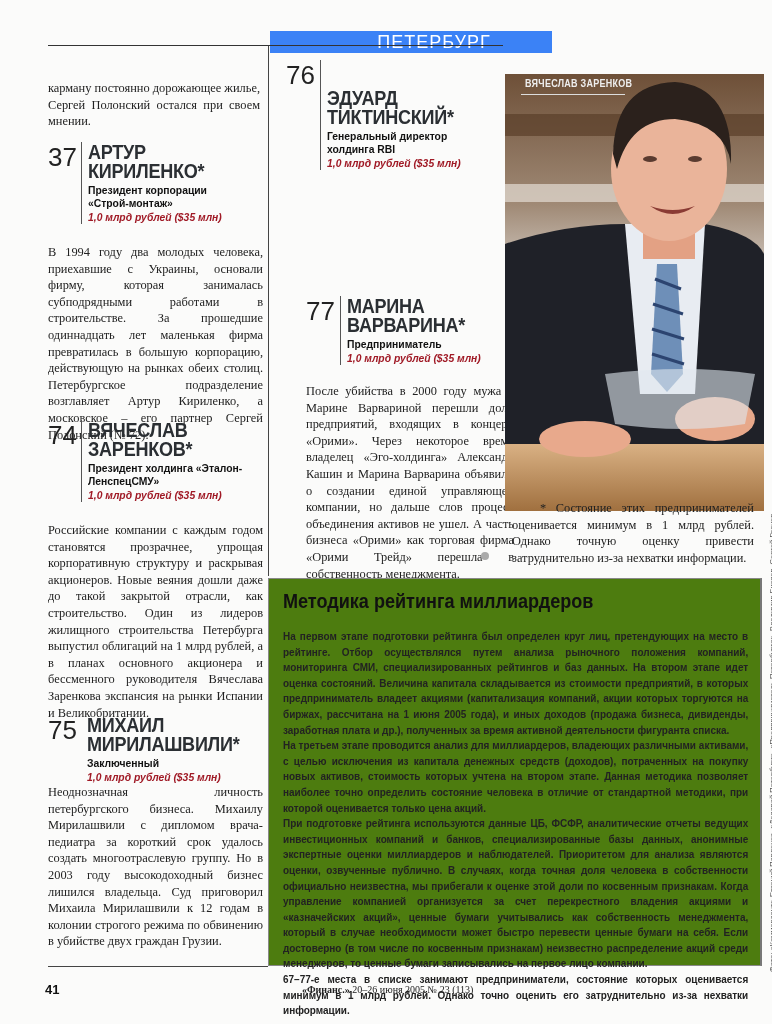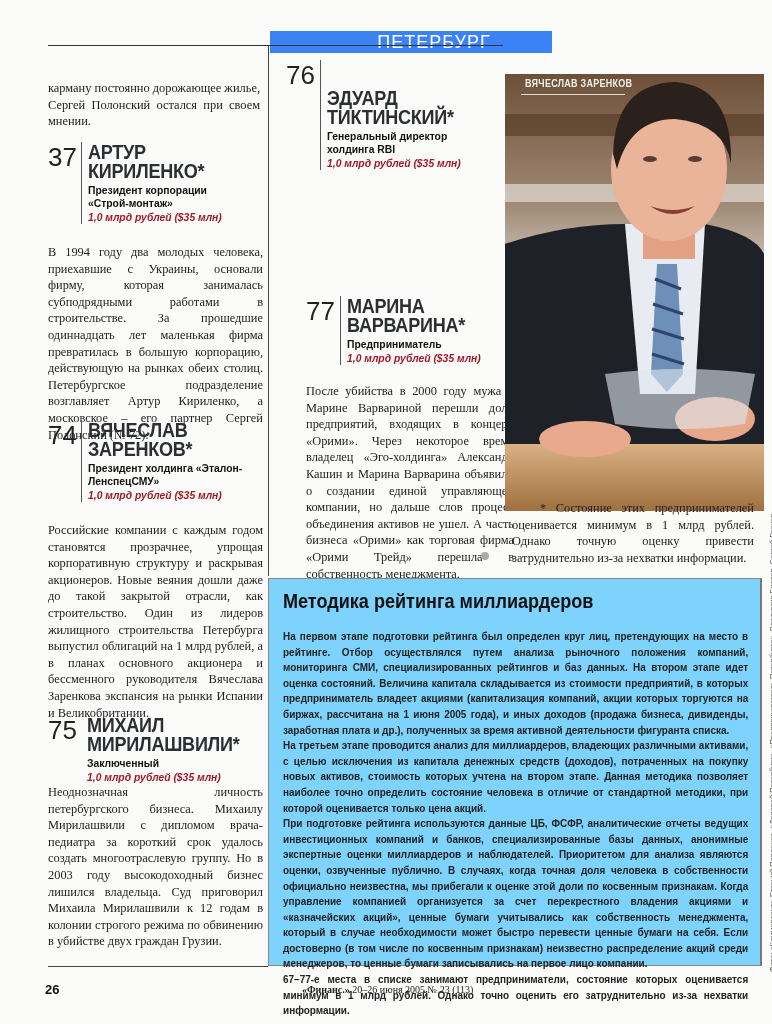--- a/index.html
+++ b/index.html
@@ -13,21 +13,21 @@
   .rank{font-family:"Liberation Sans",sans-serif;font-size:26px;line-height:26px;width:30px;color:#222;padding-top:2px;}
   .bar{width:1px;background:#555;margin:0 6px 0 4px;}
   .name{font-family:"Liberation Sans",sans-serif;font-weight:bold;font-size:21px;line-height:19px;color:#2b2f33;letter-spacing:-0.3px;transform:scaleX(0.86);transform-origin:left;white-space:nowrap;}
   .role{font-family:"Liberation Sans",sans-serif;font-weight:bold;font-size:11.5px;line-height:13px;color:#111;margin-top:4px;transform:scaleX(0.9);transform-origin:left;}
   .worth{font-family:"Liberation Sans",sans-serif;font-weight:bold;font-style:italic;font-size:11.5px;line-height:14px;color:#a01a26;transform:scaleX(0.9);transform-origin:left;white-space:nowrap;}
   .photo{position:absolute;left:505px;top:46px;width:259px;height:437px;overflow:hidden;background:#8a6a4a;margin-top:28px;}
   .photo-caption{position:absolute;left:20px;top:4px;color:#eee;font-family:"Liberation Sans",sans-serif;font-weight:bold;font-size:10px;letter-spacing:0.3px;transform:scaleX(0.9);transform-origin:left;}
   .photo-caption-line{position:absolute;left:16px;top:20px;width:104px;height:1px;background:#ddd;}
   .footnote{position:absolute;left:512px;top:500px;width:242px;}
   .footnote p{text-indent:28px;}
-  .method-box{position:absolute;left:268px;top:578px;width:494px;height:388px;background:#7dd3fc;border:1px solid #888;border-right:2px solid #777;box-sizing:border-box;}
+  .method-box{position:absolute;left:268px;top:578px;width:494px;height:388px;background:#4d7c0f;border:1px solid #888;border-right:2px solid #777;box-sizing:border-box;}
   .method-title{font-family:"Liberation Sans",sans-serif;font-weight:bold;font-size:21px;color:#111;position:absolute;left:14px;top:10px;transform:scaleX(0.86);transform-origin:left;white-space:nowrap;}
   .method-body{position:absolute;left:14px;top:50px;width:466px;font-family:"Liberation Sans",sans-serif;font-size:10.4px;line-height:15.6px;color:#222;text-align:justify;font-weight:bold;}
   .method-body p{margin:0;transform:scaleX(0.96);transform-origin:left;width:104%;}
   .bottom-rule{position:absolute;left:48px;top:966px;width:220px;height:1px;background:#444;}
   .page-number{position:absolute;left:45px;top:982px;font-family:"Liberation Sans",sans-serif;font-weight:bold;font-size:13px;color:#111;}
   .footer-pub{position:absolute;left:302px;top:984px;font-family:"Liberation Serif",serif;font-size:10px;color:#222;text-align:right;}
   .footer-pub b{font-weight:bold;}
   .photo-credit{position:absolute;left:768px;top:972px;transform:rotate(-90deg);transform-origin:left top;font-family:"Liberation Sans",sans-serif;font-size:7.5px;color:#555;white-space:nowrap;}
   .end-mark{position:absolute;left:481px;top:552px;width:8px;height:8px;border-radius:50%;background:#aaa;}
 </style>
@@ -166,15 +166,15 @@
   <div class="method-title">Методика рейтинга миллиардеров</div>
   <div class="method-body">
     <p>На первом этапе подготовки рейтинга был определен круг лиц, претендующих на место в рейтинге. Отбор осуществлялся путем анализа рыночного положения компаний, мониторинга СМИ, специализированных рейтингов и баз данных. На втором этапе идет оценка состояний. Величина капитала складывается из стоимости предприятий, в которых предприниматель владеет акциями (капитализация компаний, акции которых торгуются на биржах, рассчитана на 1 июня 2005 года), и иных доходов (продажа бизнеса, дивиденды, заработная плата и др.), полученных за время активной деятельности фигуранта списка.</p>
     <p>На третьем этапе проводится анализ для миллиардеров, владеющих различными активами, с целью исключения из капитала денежных средств (доходов), потраченных на покупку новых активов, стоимость которых учтена на втором этапе. Данная методика позволяет наиболее точно определить состояние человека в отличие от стандартной методики, при которой оценивается только цена акций.</p>
     <p>При подготовке рейтинга используются данные ЦБ, ФСФР, аналитические отчеты ведущих инвестиционных компаний и банков, специализированные базы данных, анонимные экспертные оценки миллиардеров и наблюдателей. Приоритетом для анализа являются оценки, озвученные публично. В случаях, когда точная доля человека в собственности официально неизвестна, мы прибегали к оценке этой доли по косвенным признакам. Когда управление компанией организуется за счет перекрестного владения акциями и «казначейских акций», ценные бумаги учитывались как собственность менеджмента, который в случае необходимости может быстро перевести ценные бумаги на себя. Если достоверно (в том числе по косвенным признакам) неизвестно распределение акций среди менеджеров, то ценные бумаги записывались на первое лицо компании.</p>
     <p>67–77-е места в списке занимают предприниматели, состояние которых оценивается минимум в 1 млрд рублей. Однако точно оценить его затруднительно из-за нехватки информации.</p>
   </div>
 </div>
 
 <div class="bottom-rule"></div>
-<div class="page-number">26</div>
+<div class="page-number">41</div>
 <div class="footer-pub"><b>«Финанс.»</b><span> 20–26 июня 2005 № 23 (113)</span></div>
 <div class="photo-credit">Фото: «Коммерсант»-Евгений Павленко, «Деловой Петербург», «Предприниматель Петербурга», Владимир Бизяев, Сергей Грачев</div>
 
 </body></html>

